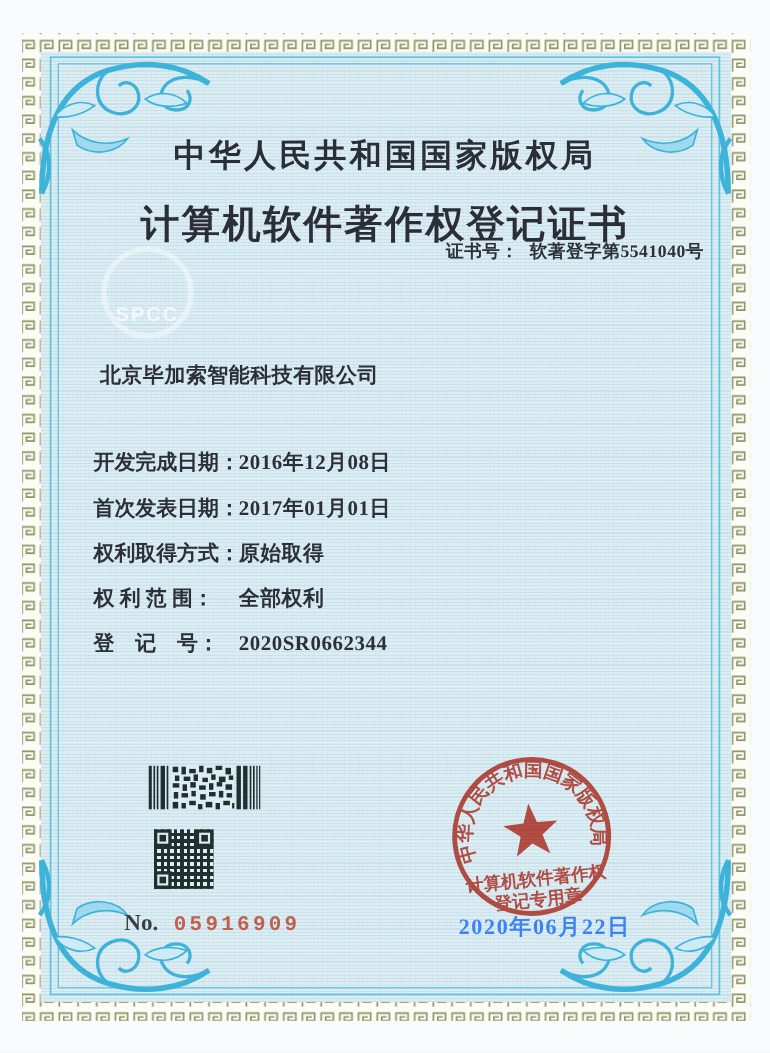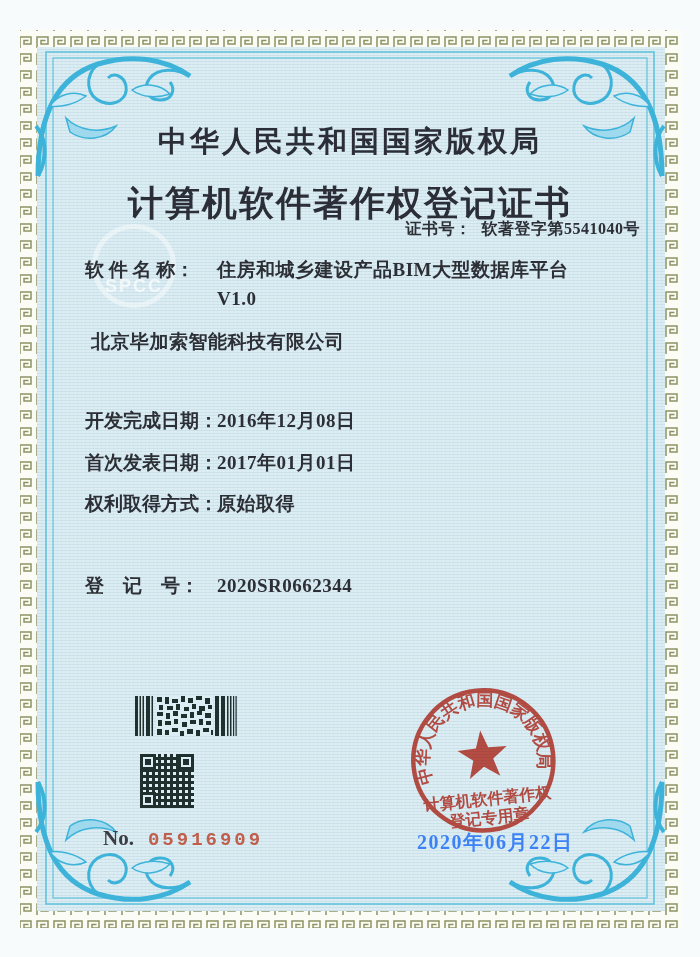--- a/index.html
+++ b/index.html
@@ -87,21 +87,21 @@
   .qrcode .finder::after{
     content:"";position:absolute;left:3px;top:3px;width:10px;height:10px;
     background:#dcedf3;
   }
   .qrcode .finder::before{
     content:"";position:absolute;left:5px;top:5px;width:6px;height:6px;
     background:#20302e;z-index:1;
   }
   .f-tl{left:0;top:0;}  .f-tr{right:0;top:0;}  .f-bl{left:0;bottom:0;}
   .serial{
-    position:absolute;left:103px;top:826px;
+    position:absolute;left:113px;top:826px;
     display:flex;align-items:baseline;
   }
   .serial .no{font-size:21px;font-weight:600;color:#3a3d42;}
   .serial .num{
     margin-left:14px;
     font-family:"Liberation Mono","DejaVu Sans Mono",monospace;
     font-size:19px;color:#bf5f4c;letter-spacing:3px;font-weight:600;
   }
   .issue-date{
     position:absolute;left:417px;top:829px;
@@ -152,39 +152,38 @@
   </div>
 
   <div class="title-authority">中华人民共和国国家版权局</div>
 
   <div class="title-cert">计算机软件著作权登记证书</div>
 
   <div class="cert-no">
     <span class="lbl">证书号：</span><span>软著登字第5541040号</span>
   </div>
 
-  <div class="row" style="top:255px">
-    <span class="flabel">软 件 名 称：</span>
-    <span class="fvalue">住房和城乡建设产品BIM大型数据库平台
-V1.0</span>
-  </div>
   <div class="row" style="top:327px">
     <span class="fvalue">北京毕加索智能科技有限公司</span>
   </div>
   <div class="row" style="top:406px">
     <span class="flabel">开发完成日期：</span>
     <span class="fvalue">2016年12月08日</span>
   </div>
   <div class="row" style="top:448px">
     <span class="flabel">首次发表日期：</span>
     <span class="fvalue">2017年01月01日</span>
   </div>
   <div class="row" style="top:489px">
     <span class="flabel">权利取得方式：</span>
     <span class="fvalue">原始取得</span>
+  </div>
+  <div class="row" style="top:530px">
+    <span class="flabel">权 利 范 围：</span>
+    <span class="fvalue">全部权利</span>
   </div>
   <div class="row" style="top:571px">
     <span class="flabel">登　记　号：</span>
     <span class="fvalue">2020SR0662344</span>
   </div>
 
 
   <svg class="barcode" width="102" height="40" viewBox="0 0 102 40">
     <g fill="#20302e">
       <rect x="0" y="0" width="3" height="40"></rect>

